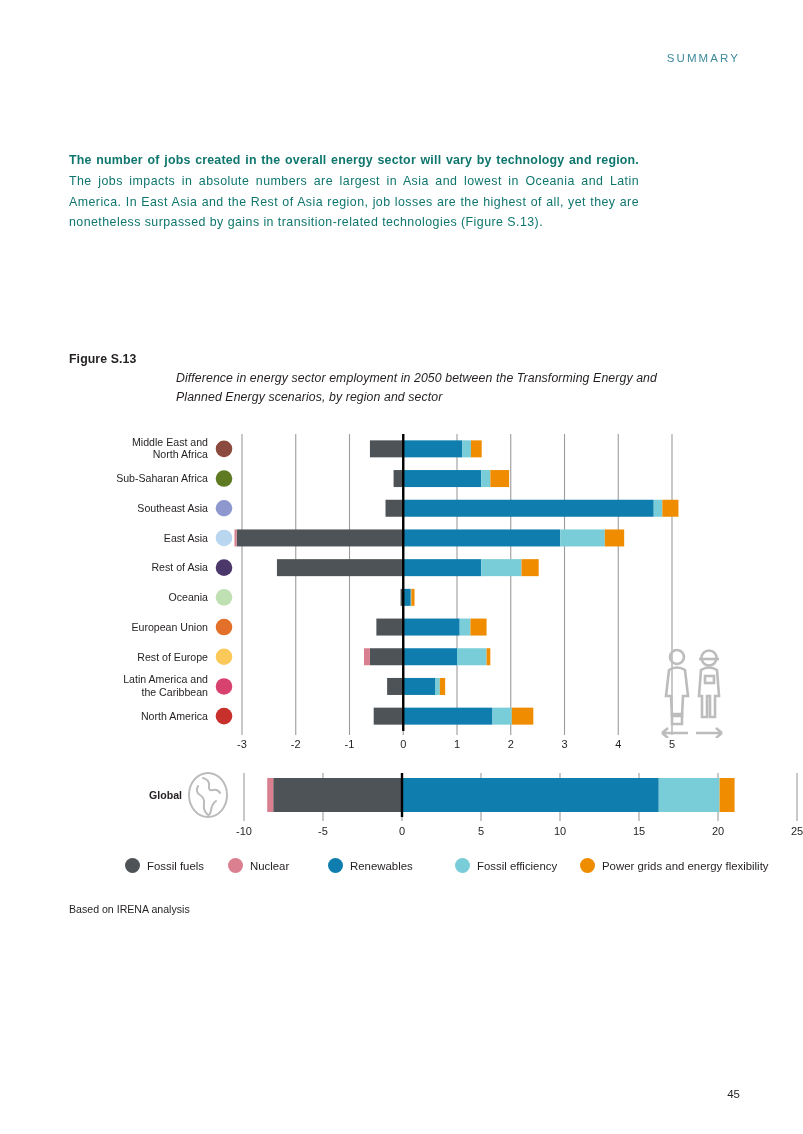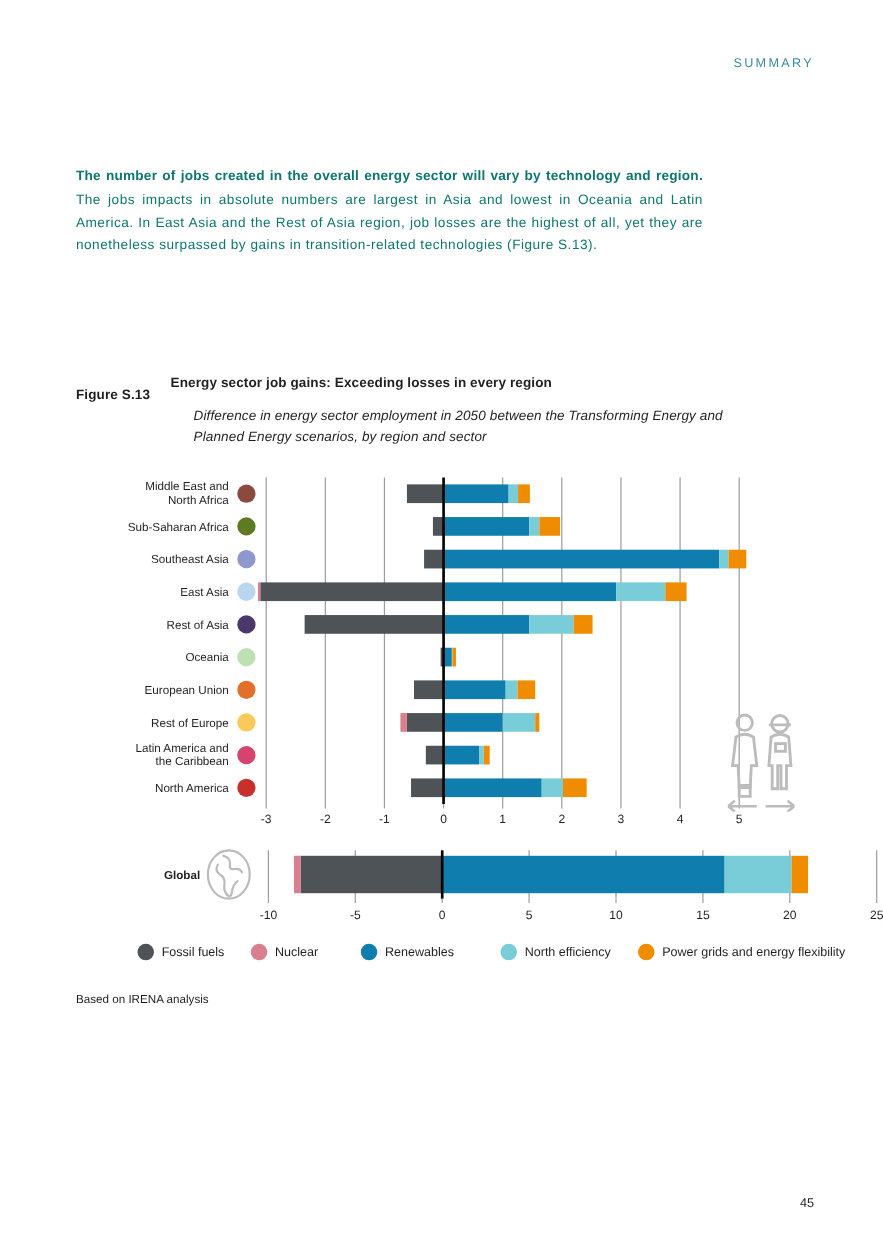--- a/index.html
+++ b/index.html
@@ -43,21 +43,20 @@
 </head>
 <body>
 
 <div class="page">
 
   <div class="hdr">SUMMARY</div>
 
   <p class="intro"><b>The number of jobs created in the overall energy sector will vary by technology and region.</b><span> The jobs impacts in absolute numbers are largest in Asia and lowest in Oceania and Latin America. In East Asia and the Rest of Asia region, job losses are the highest of all, yet they are nonetheless surpassed by gains in transition-related technologies (Figure S.13).</span></p>
 
   <div class="figlabel">Figure S.13</div>
-  <div class="figtitle">Energy sector job gains: Exceeding losses in every region</div>
   <div class="figsub">Difference in energy sector employment in 2050 between the Transforming Energy and Planned Energy scenarios, by region and sector</div>
 
   <div class="chart">
     <svg id="chart-svg" width="803" height="1134" viewBox="0 0 803 1134">
         <line x1="202" y1="434" x2="202" y2="731" class="gridline"></line>
         <line x1="255.75" y1="434" x2="255.75" y2="731" class="gridline"></line>
         <line x1="309.5" y1="434" x2="309.5" y2="731" class="gridline"></line>
         <line x1="417" y1="434" x2="417" y2="731" class="gridline"></line>
         <line x1="470.75" y1="434" x2="470.75" y2="731" class="gridline"></line>
         <line x1="524.5" y1="434" x2="524.5" y2="731" class="gridline"></line>
@@ -229,21 +228,21 @@
       <div class="lg" style="left: 103px; top: 0px;">
         <span class="lgdot" style="background: rgb(217, 127, 144);"></span>
         <span>Nuclear</span>
       </div>
       <div class="lg" style="left: 203px; top: 0px;">
         <span class="lgdot" style="background: rgb(15, 126, 174);"></span>
         <span>Renewables</span>
       </div>
       <div class="lg" style="left: 330px; top: 0px;">
         <span class="lgdot" style="background: rgb(121, 205, 216);"></span>
-        <span>North efficiency</span>
+        <span>Fossil efficiency</span>
       </div>
       <div class="lg" style="left: 455px; top: 0px;">
         <span class="lgdot" style="background: rgb(240, 140, 0);"></span>
         <span>Power grids and energy flexibility</span>
       </div>
     </div>
 
   <div class="source">Based on IRENA analysis</div>
   <div class="pagenum">45</div>
 </div>

